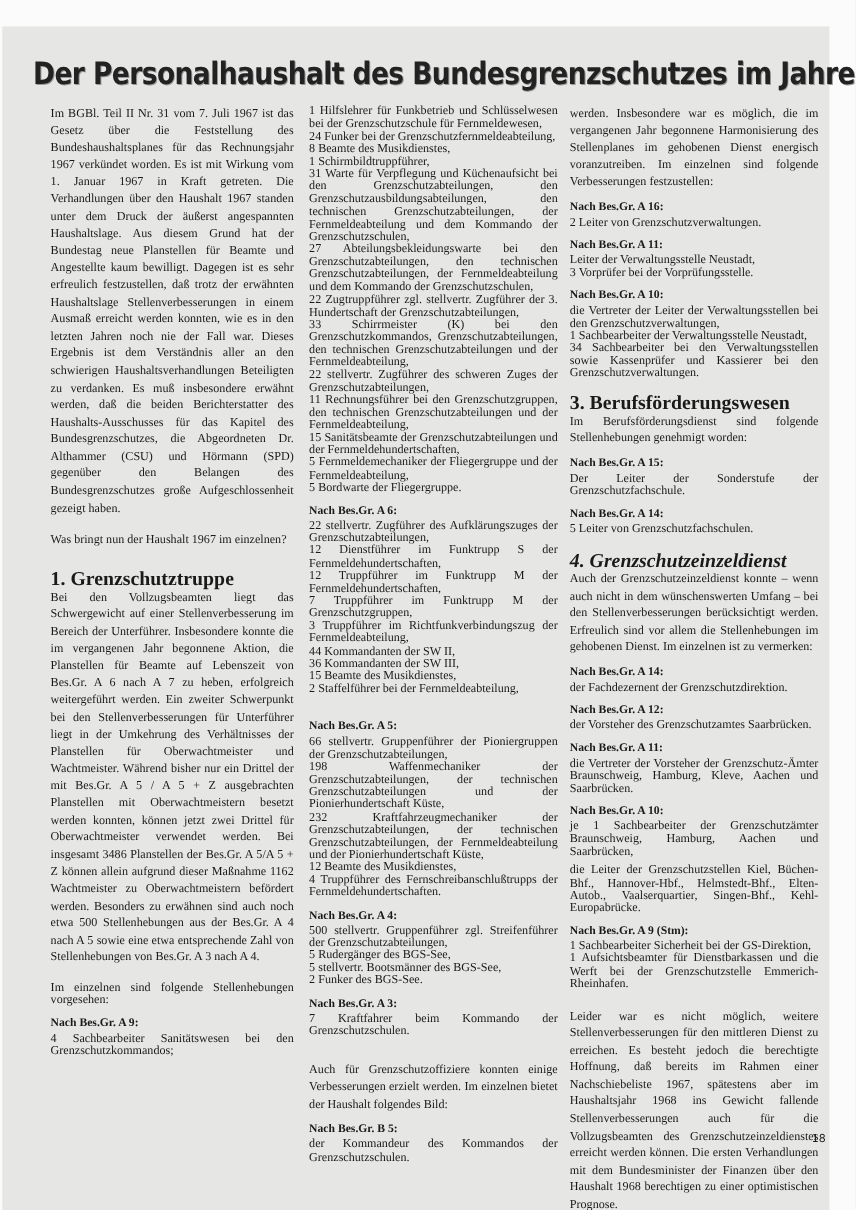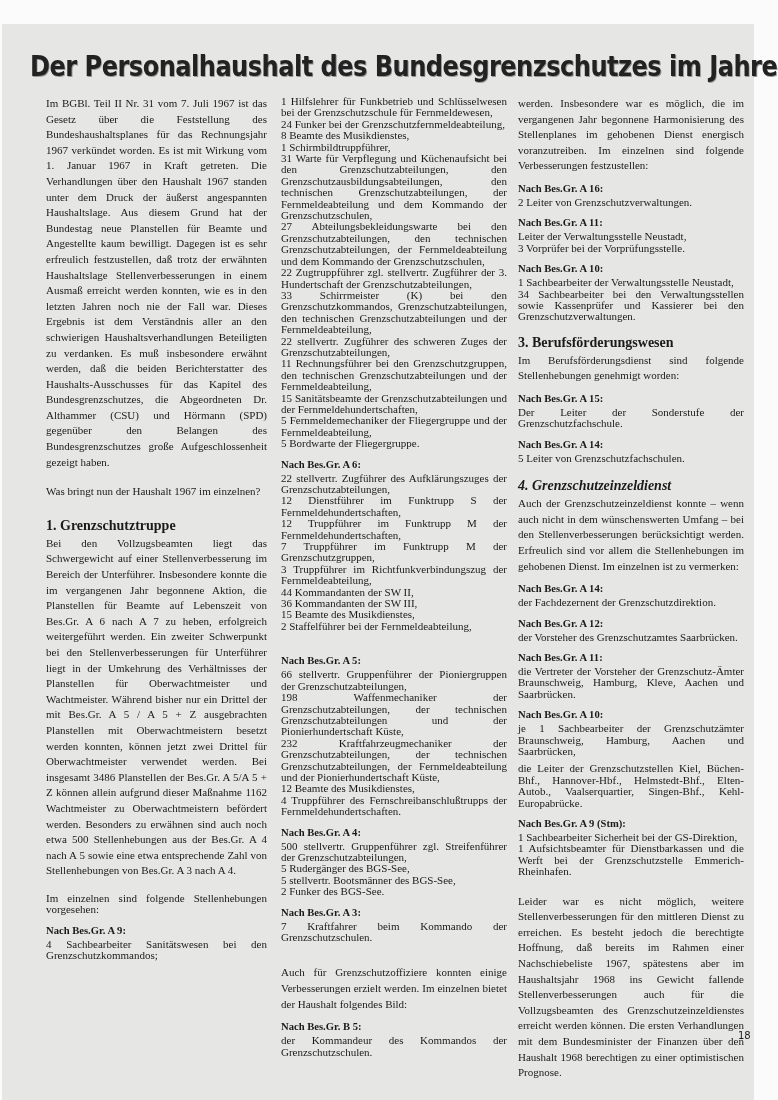--- a/index.html
+++ b/index.html
@@ -16,21 +16,21 @@
     font-family: "DejaVu Sans", sans-serif; font-weight: bold; font-size: 28px; letter-spacing: -0.6px;
     color: #222; transform: scaleX(0.86); transform-origin: left top; white-space: nowrap;
     text-shadow: 1px 1px 0 #999;
   }
   .col { position: absolute; top: 96px; }
   .c1 { left: 46px; width: 221px; }
   .c2 { left: 281px; width: 226px; }
   .c3 { left: 518px; width: 226px; }
   .p { font-size: 11px; line-height: 15.6px; text-align: justify; margin: 0 0 0 0; hyphens: manual; }
   .sp { margin-top: 14px; }
-  .h { font-weight: bold; font-size: 14px; line-height: 16px; margin: 16px 0 2px 0; }
+  .h { font-weight: bold; font-size: 18px; line-height: 16px; margin: 16px 0 2px 0; }
   .sub { font-size: 11px; line-height: 11.4px; text-align: justify; margin: 0; }
   .lbl { font-weight: bold; font-size: 10.6px; line-height: 12px; margin: 9px 0 2px 0; }
   .it { margin: 0; }
   .pagenum { position: absolute; left: 738px; top: 1030px; font-family: "DejaVu Sans", sans-serif; font-weight: normal; font-size: 10px; }
 </style>
 </head>
 <body>
 
 <div class="page"></div>
 
@@ -110,20 +110,21 @@
     <div class="lbl">Nach Bes.Gr. A 16:</div>
     <p class="sub it">2 Leiter von Grenzschutzverwaltungen.</p>
   </div>
   <div>
     <div class="lbl">Nach Bes.Gr. A 11:</div>
     <p class="sub it">Leiter der Verwaltungsstelle Neustadt,</p>
     <p class="sub it">3 Vorprüfer bei der Vorprüfungsstelle.</p>
   </div>
   <div>
     <div class="lbl">Nach Bes.Gr. A 10:</div>
+    <p class="sub it">die Vertreter der Leiter der Verwaltungsstellen bei den Grenzschutzverwaltungen,</p>
     <p class="sub it">1 Sachbearbeiter der Verwaltungsstelle Neustadt,</p>
     <p class="sub it">34 Sachbearbeiter bei den Verwaltungsstellen sowie Kassenprüfer und Kassierer bei den Grenzschutzverwaltungen.</p>
   </div>
   <div class="h" style="margin-top:12px;">3. Berufsförderungswesen</div>
   <p class="p">Im Berufsförderungsdienst sind folgende Stellenhebungen genehmigt worden:</p>
   <div>
     <div class="lbl">Nach Bes.Gr. A 15:</div>
     <p class="sub it">Der Leiter der Sonderstufe der Grenzschutzfachschule.</p>
   </div>
   <div>

